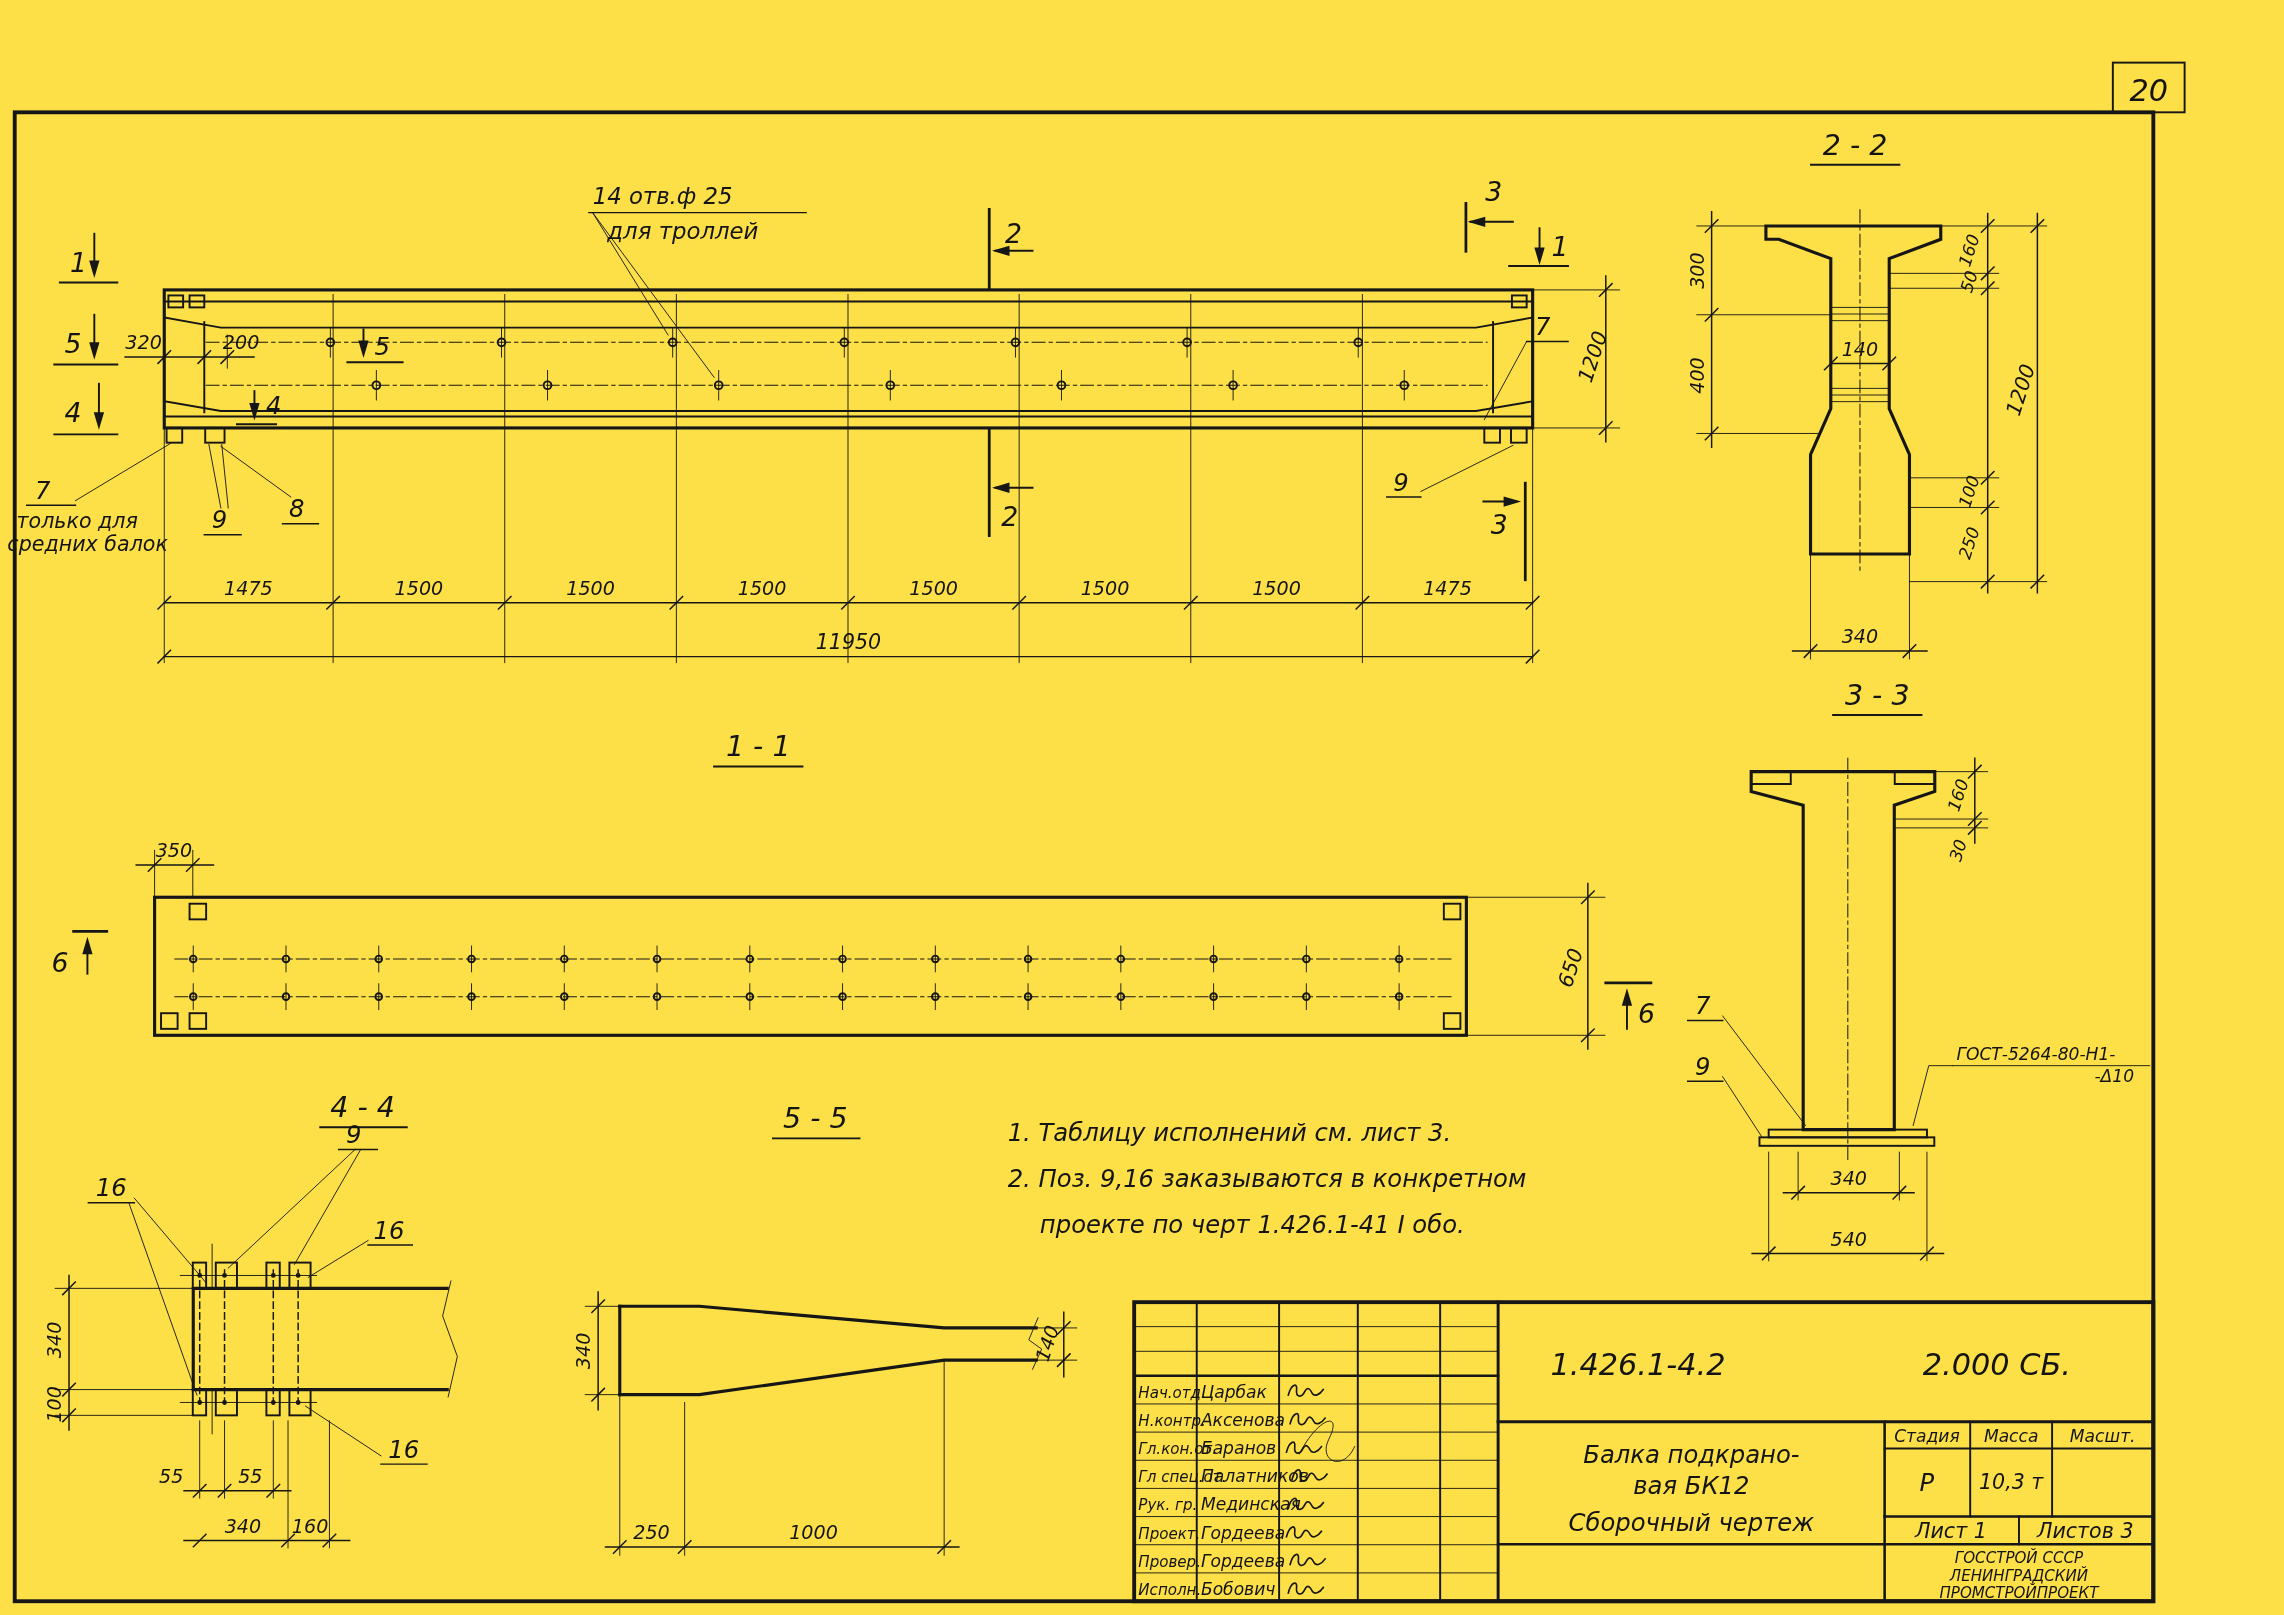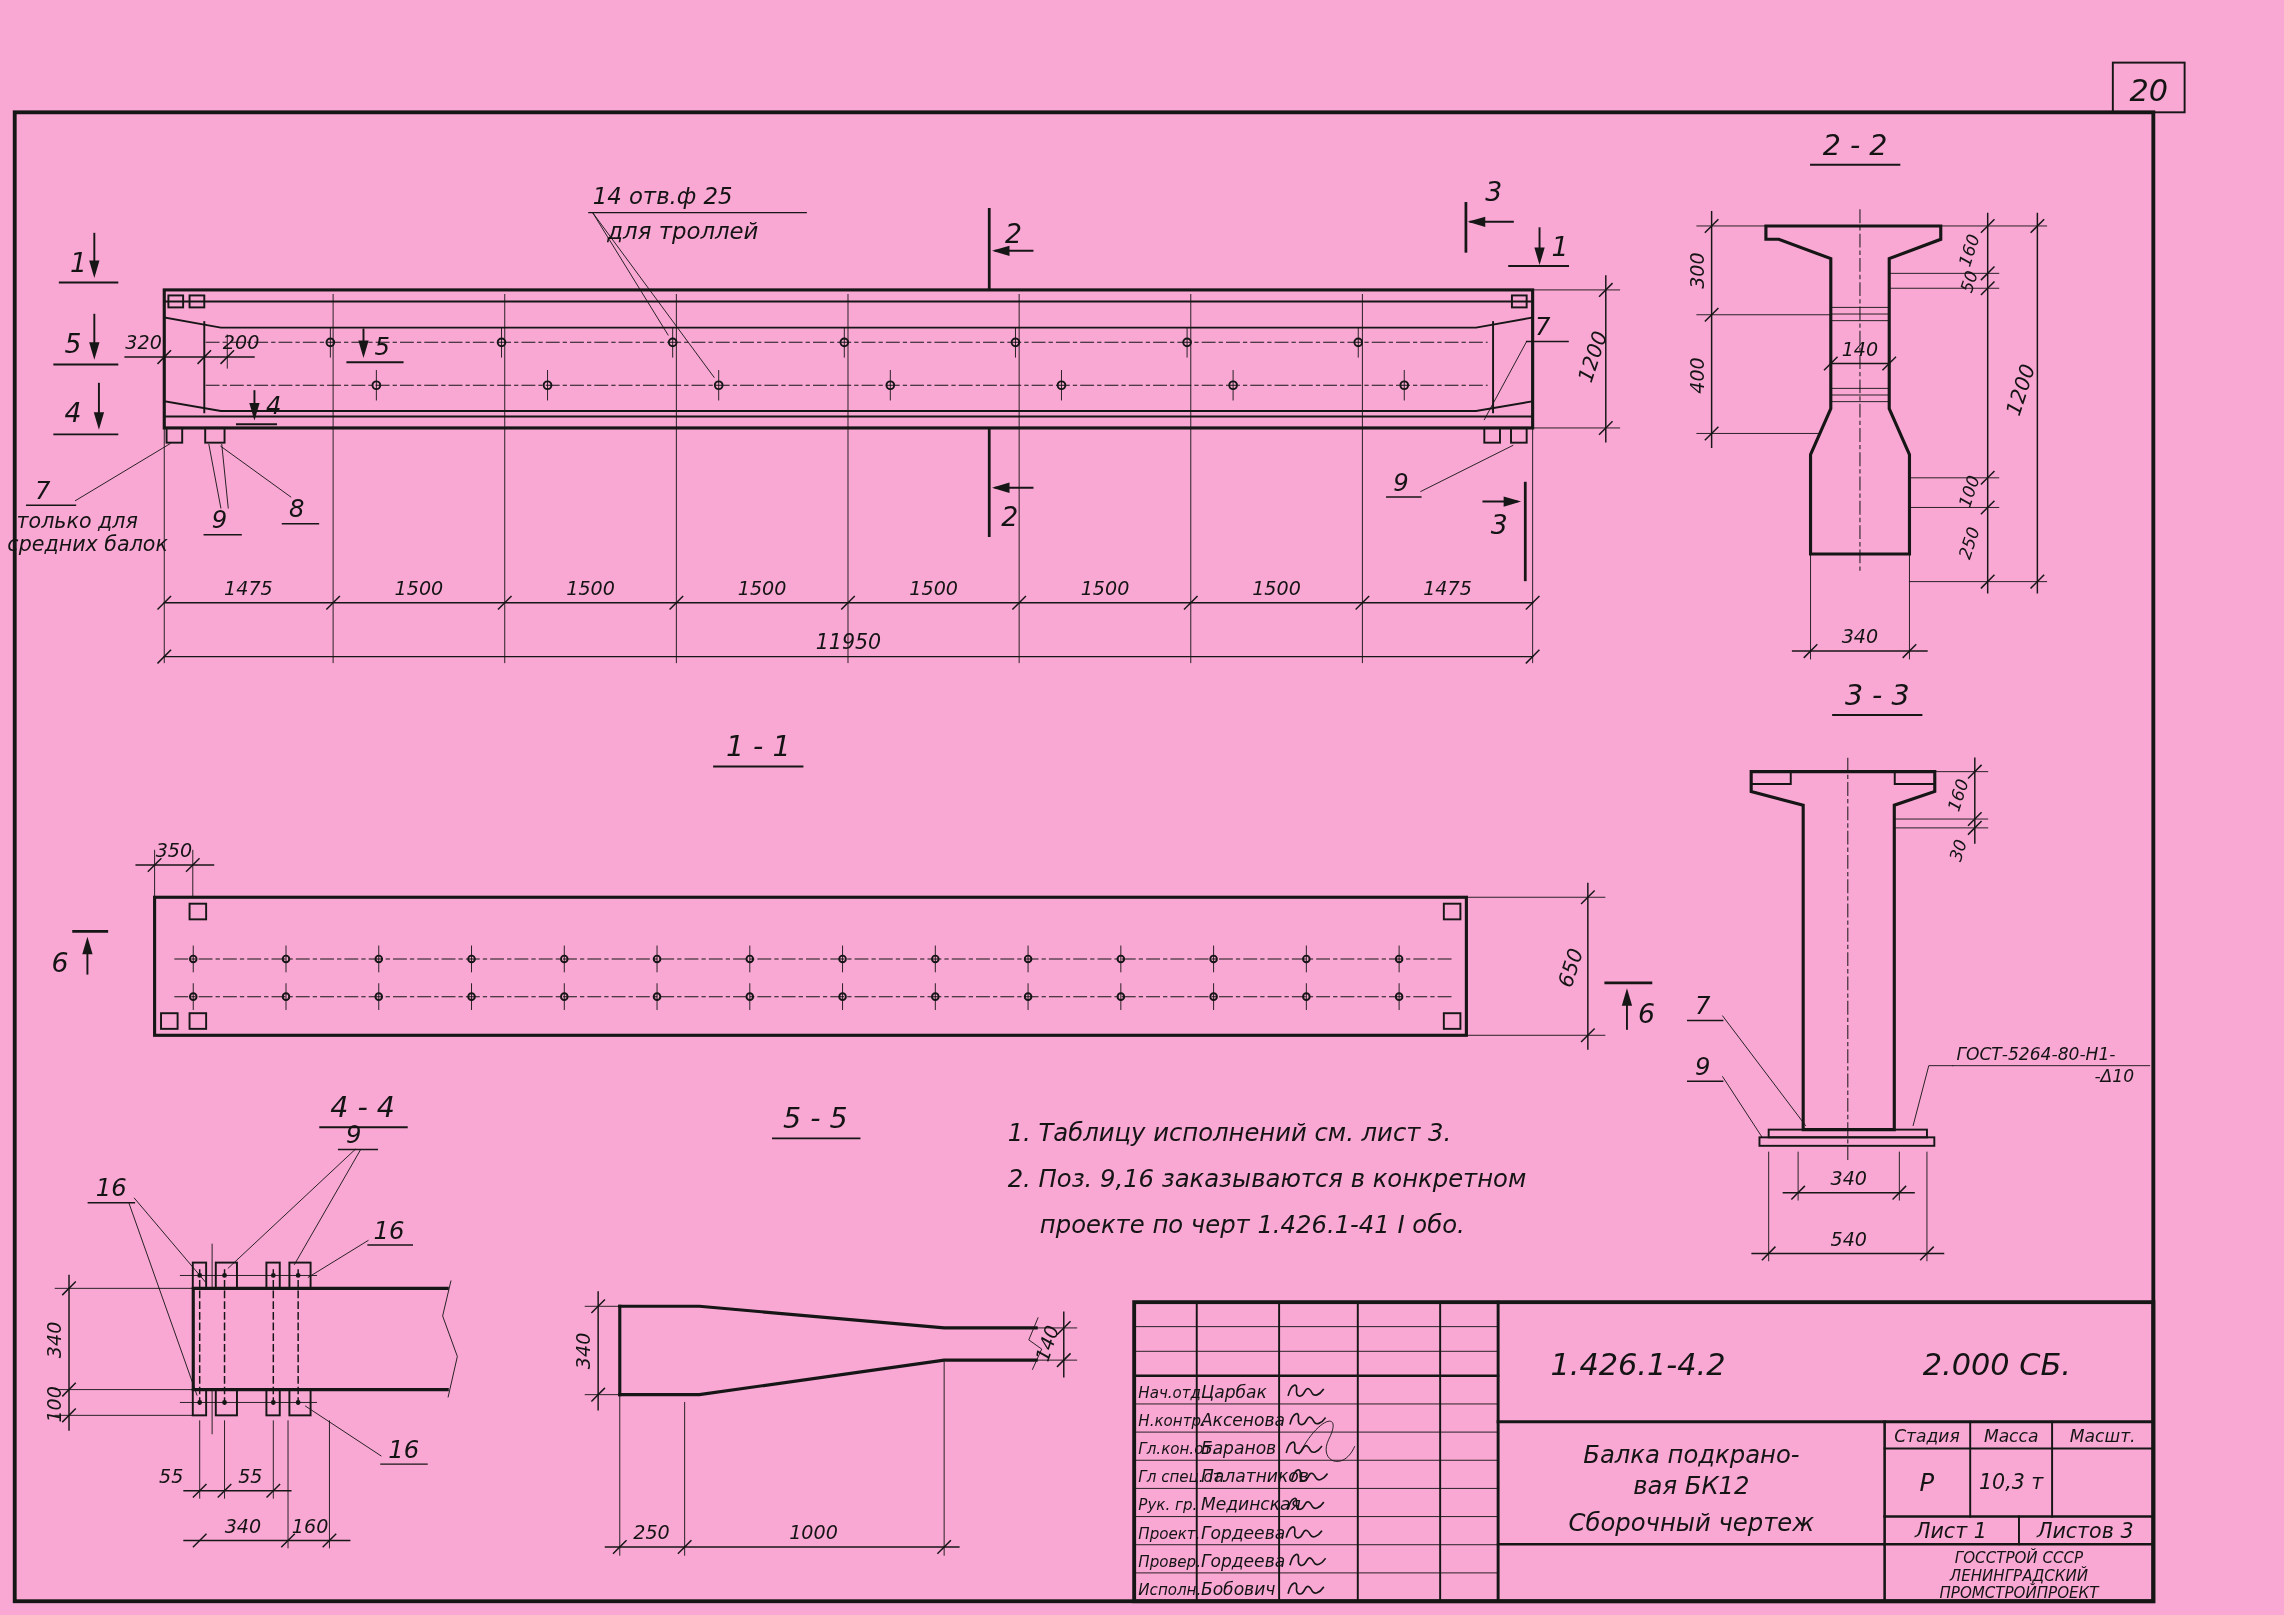--- a/index.html
+++ b/index.html
@@ -1,16 +1,16 @@
 <!DOCTYPE html>
 <html style="font-size:7.4px"><head>
 <meta charset="utf-8">
 <style>
   html,body{margin:0;padding:0;background:#e8e8e4;}
-  .sheet{width:2284px;height:1616px;background:#f9a8d4;}
+  .sheet{width:2284px;height:1616px;background:#fde047;}
   svg{display:block;width:100%;height:100%;}
   .sk{stroke:#161616;fill:none;stroke-linecap:square;stroke-linejoin:miter;}
   .w-thick{stroke-width:1.7;}
   .w-med{stroke-width:1.05;}
   .w-thin{stroke-width:0.5;}
   .w-dim{stroke-width:0.8;}
   .w-frame{stroke-width:2.1;}
   .cl{stroke-width:0.55;stroke-dasharray:7 2.2 1.8 2.2;}
   .dash{stroke-width:0.8;stroke-dasharray:3.4 2.4;}
   .ink{fill:#161616;stroke:none;}

